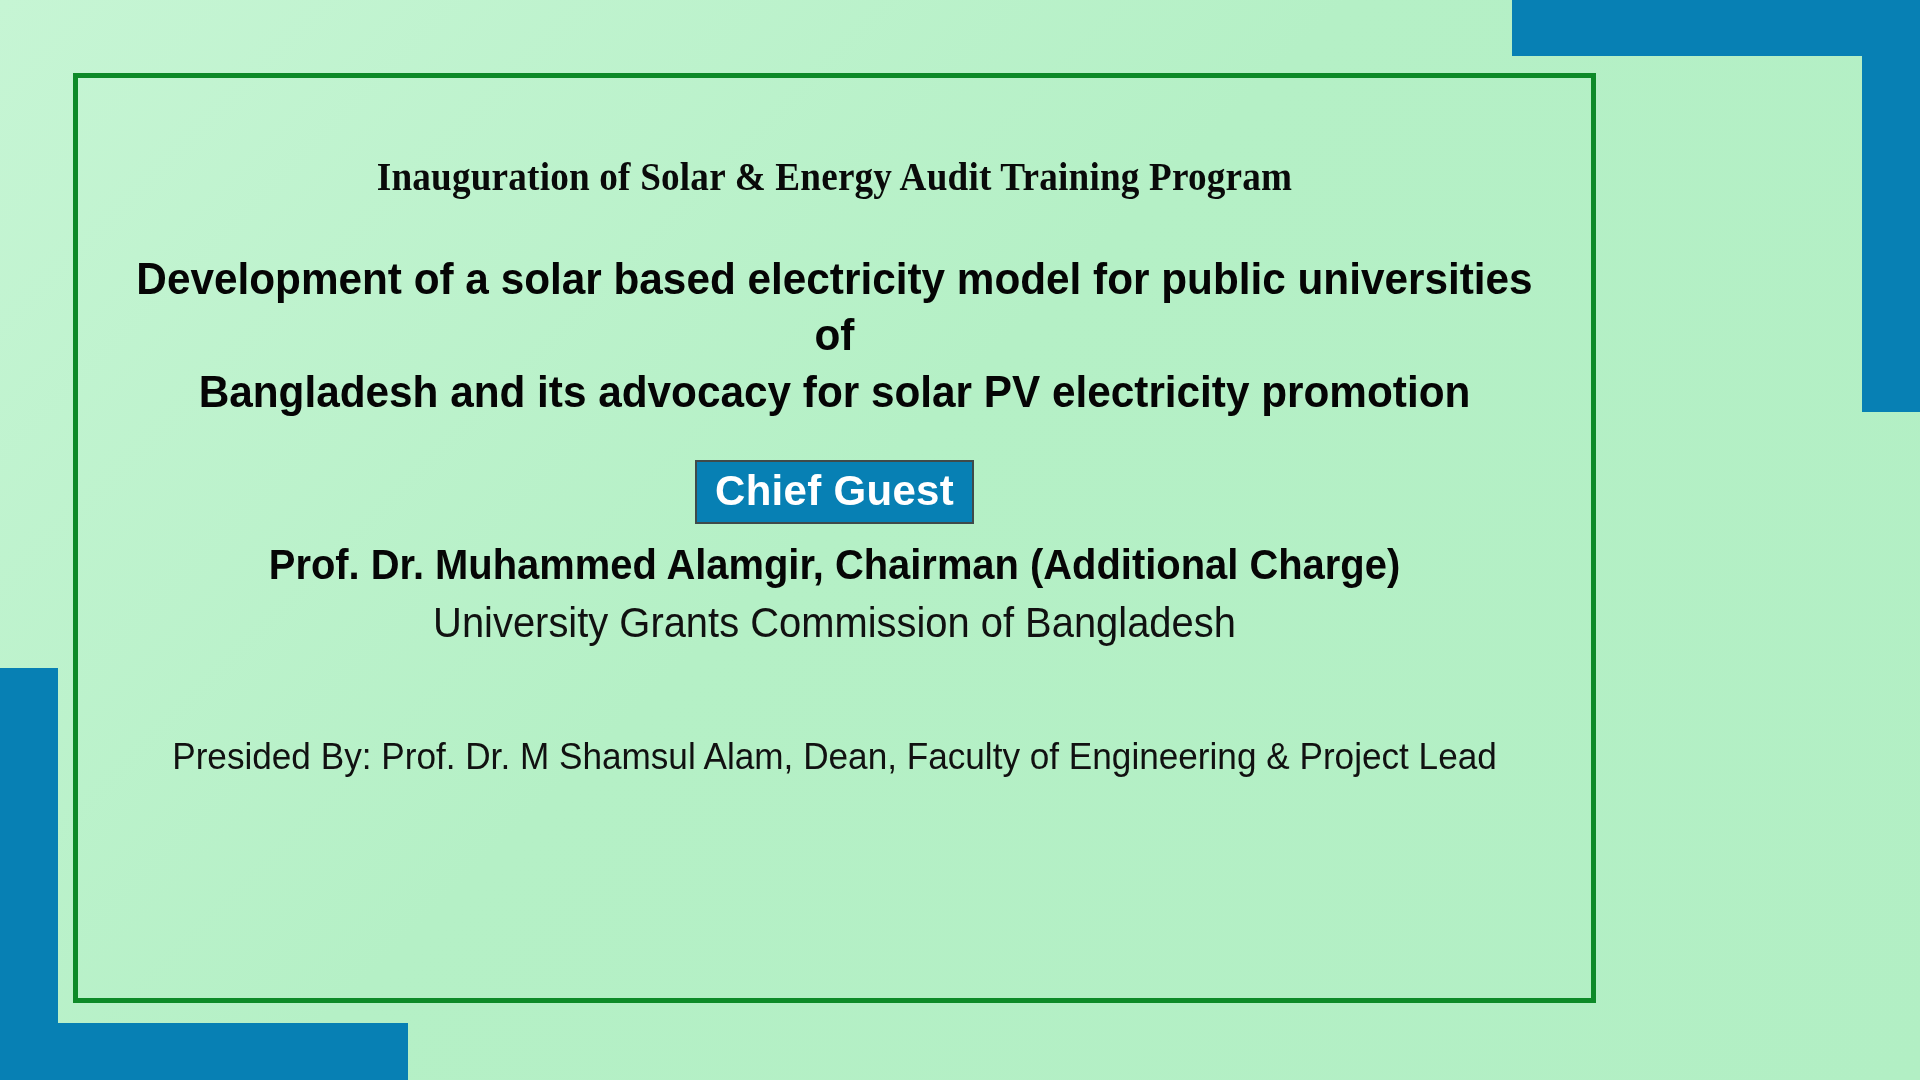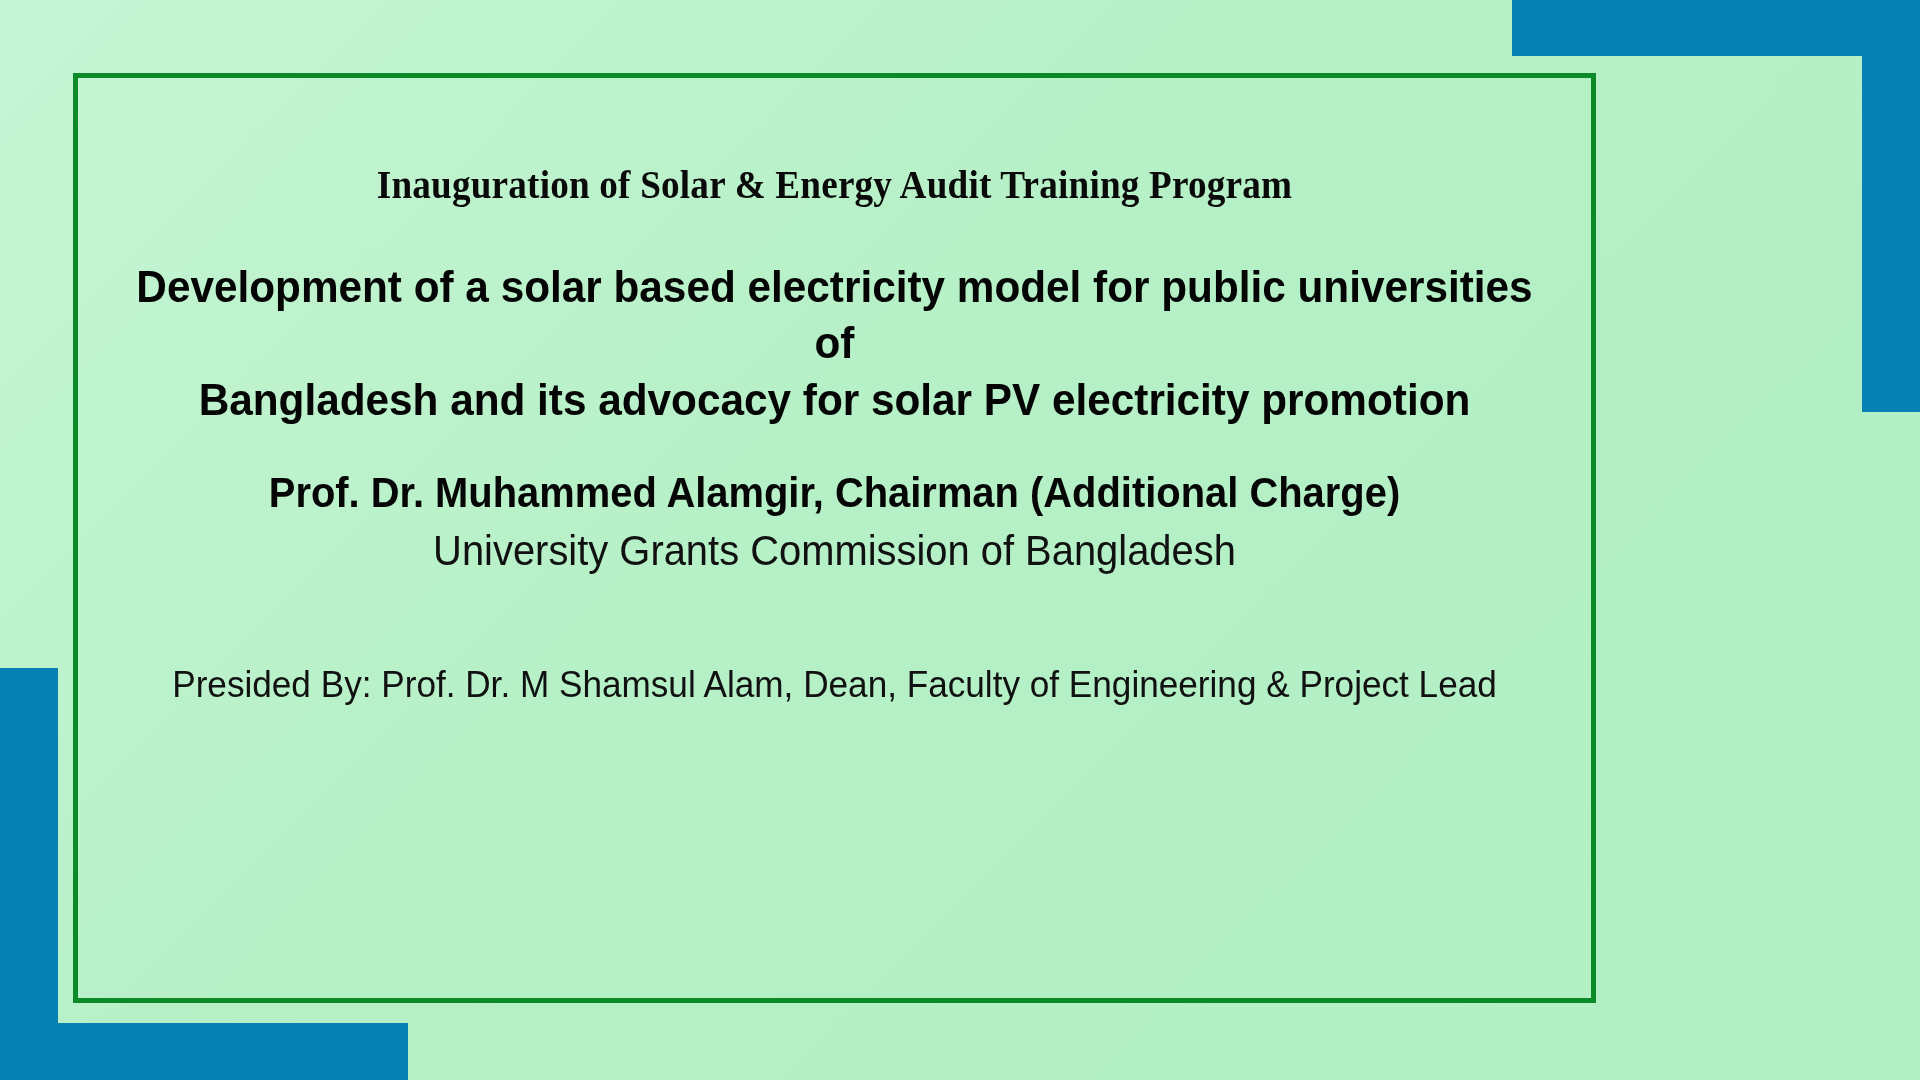--- a/index.html
+++ b/index.html
@@ -62,21 +62,21 @@
   }
 
   
   #content-inner {
     position: absolute;
     top: 73px;
     left: 73px;
     width: 1523px;
     height: 930px;
     box-sizing: border-box;
-    padding: 8px 18px;
+    padding: 0 18px;
     text-align: center;
   }
 
   #program-title {
     margin-top: 82px;
     font-family: "Liberation Serif", serif;
     font-weight: bold;
     font-size: 40px;
     letter-spacing: 0.2px;
     color: #0a0a0a;
@@ -168,20 +168,21 @@
 
     <div id="program-title">Inauguration of Solar &amp; Energy Audit Training Program</div>
 
     <div id="project-heading">
       <span class="hline">Development of a solar based electricity model for public universities</span>
       <span class="hline">of</span>
       <span class="hline">Bangladesh and its advocacy for solar PV electricity promotion</span>
     </div>
 
     <div id="chief-guest-block">
+      <div id="chief-guest-badge">Chief Guest</div>
       <div id="chief-guest-name">Prof. Dr. Muhammed Alamgir, Chairman (Additional Charge)</div>
       <div id="chief-guest-org">University Grants Commission of Bangladesh</div>
     </div>
 
     <div id="presided-by">Presided By: Prof. Dr. M Shamsul Alam, Dean, Faculty of Engineering &amp; Project Lead</div>
 
   </div>
 </div>
 
 </body></html>

